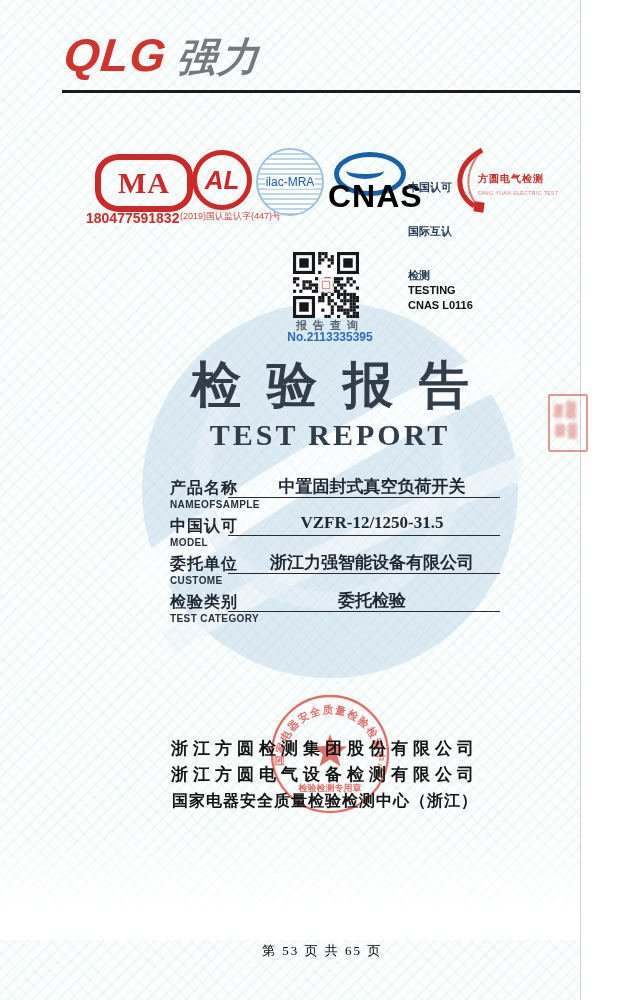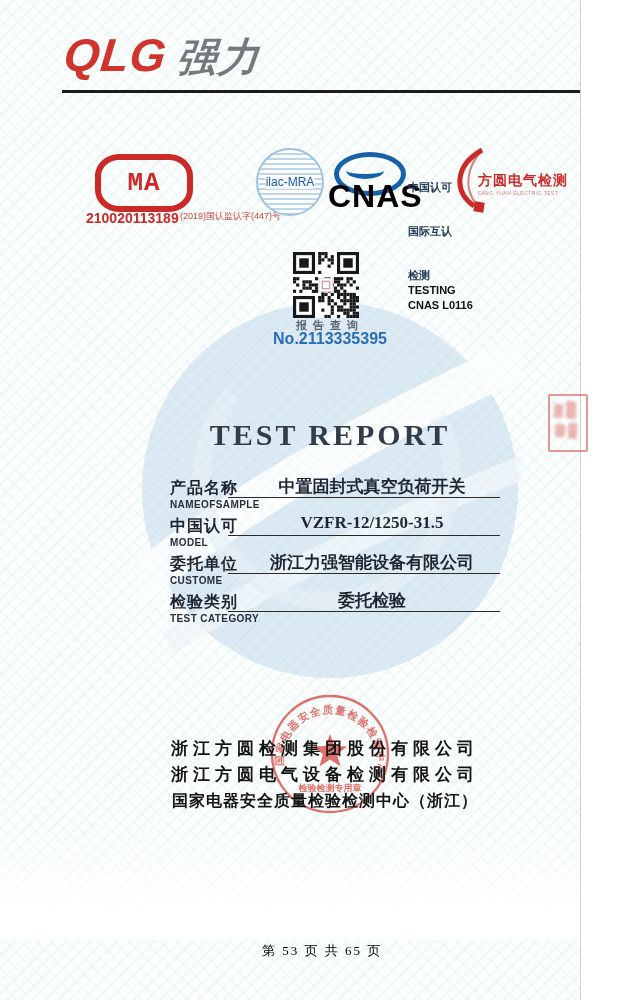--- a/index.html
+++ b/index.html
@@ -19,21 +19,21 @@
   .brand{position:absolute;left:64px;top:28px;display:flex;align-items:baseline;gap:10px;
          font-family:"Liberation Sans", sans-serif;font-style:italic;font-weight:900;
          transform:skewX(-6deg);}
   .brand .qlg{font-size:46px;color:#d0342c;letter-spacing:1px;}
   .brand .cn{font-size:40px;color:#75797e;letter-spacing:2px;}
   .rule{position:absolute;left:62px;top:90px;width:518px;height:3px;background:#1c1c1c;}
   
   .marks{position:absolute;left:0;top:148px;width:580px;height:85px;}
   .cma{position:absolute;left:95px;top:6px;width:86px;height:46px;border:6px solid #cc2a28;
        border-radius:24px/22px;display:flex;align-items:center;justify-content:center;}
-  .cma span{font-family:Liberation Mono, monospace;font-weight:900;font-size:26px;color:#cc2a28;letter-spacing:1px;}
+  .cma span{font-family:Liberation Serif, serif;font-weight:900;font-size:30px;color:#cc2a28;letter-spacing:1px;}
   .cma-num{position:absolute;left:86px;top:62px;width:120px;font-family:"Liberation Sans", sans-serif;
        font-weight:900;font-size:14px;color:#cc2a28;}
   .al{position:absolute;left:192px;top:2px;width:50px;height:50px;border:5px solid #cc2a28;border-radius:50%;
       display:flex;align-items:center;justify-content:center;}
   .al span{font-family:"Liberation Sans", sans-serif;font-weight:900;font-style:italic;font-size:26px;color:#cc2a28;}
   .al-num{position:absolute;left:180px;top:62px;width:125px;font-size:9px;color:#cc4440;
       font-family:"Liberation Sans", sans-serif;}
   .ilac{position:absolute;left:256px;top:0px;width:64px;height:64px;border-radius:50%;
         background:repeating-linear-gradient(180deg,#ffffff 0 3px,#bcd6ec 3px 5px);
         border:2px solid #9fc2e0;display:flex;align-items:center;justify-content:center;}
@@ -41,29 +41,29 @@
         background:rgba(255,255,255,.75);padding:0 1px;border-radius:2px;}
   .cnaslogo{position:absolute;left:328px;top:4px;width:76px;height:56px;}
   .cnaslogo .ell{position:absolute;left:6px;top:0;width:62px;height:34px;border:5px solid #1662a8;border-radius:50%;}
   .cnaslogo .swoosh{position:absolute;left:18px;top:10px;width:38px;height:12px;border-bottom:5px solid #1662a8;border-radius:50%;}
   .cnaslogo .word{position:absolute;left:0px;top:26px;font-family:"Liberation Sans", sans-serif;
         font-weight:900;font-size:32px;color:#000000;letter-spacing:1px;background:transparent;}
   .cnastext{position:absolute;left:408px;top:2px;width:80px;font-family:"Liberation Sans", sans-serif;}
   .cnastext .cnl{font-size:11px;color:#223b55;font-weight:700;line-height:13px;margin-top:31px;}
   .cnastext .en{font-size:11px;color:#111;font-weight:900;line-height:13px;margin-top:2px;}
   .fy{position:absolute;left:452px;top:0px;width:125px;height:70px;}
-  .fy .label{position:absolute;left:26px;top:24px;font-size:14px;font-weight:900;color:#cc2a28;letter-spacing:1px;}
+  .fy .label{position:absolute;left:26px;top:24px;font-size:10px;font-weight:900;color:#cc2a28;letter-spacing:1px;}
   .fy .sub{position:absolute;left:26px;top:42px;font-size:5px;color:#d97f7a;letter-spacing:.5px;
         font-family:"Liberation Sans", sans-serif;white-space:nowrap;}
   
   .qrwrap{position:absolute;left:290px;top:252px;width:72px;height:66px;}
   .qrwrap svg{width:72px;height:66px;}
   .qr-cap{position:absolute;left:255px;top:318px;width:150px;text-align:center;font-size:11px;
         color:#5c6670;letter-spacing:6px;font-weight:700;}
-  .qr-num{position:absolute;left:255px;top:330px;width:150px;text-align:center;font-size:16px;
+  .qr-num{position:absolute;left:255px;top:330px;width:150px;text-align:center;font-size:12px;
         color:#2b6cb8;font-family:"Liberation Sans", sans-serif;font-weight:700;}
   
   .wm{position:absolute;left:138px;top:298px;width:384px;height:384px;opacity:.55;pointer-events:none;}
   
   .title-cn{position:absolute;left:60px;top:352px;width:540px;text-align:center;
         font-size:50px;font-weight:700;color:#333d49;letter-spacing:26px;text-indent:26px;}
   .title-en{position:absolute;left:60px;top:418px;width:540px;text-align:center;
         font-size:30px;font-weight:900;color:#333d49;letter-spacing:3px;}
   
   .frow{position:absolute;left:0;width:580px;height:36px;}
@@ -106,21 +106,24 @@
   <div class="brand">
     <span class="qlg">QLG</span>
     <span class="cn">强力</span>
   </div>
   <div class="rule"></div>
 
   <div class="marks">
     <div class="cma">
       <span>MA</span>
     </div>
-    <div class="cma-num">210020113189</div>
+    <div class="cma-num">180477591832</div>
+    <div class="al">
+      <span>AL</span>
+    </div>
     <div class="al-num">(2019)国认监认字(447)号</div>
     <div class="ilac">
       <span>ilac-MRA</span>
     </div>
     <div class="cnaslogo">
       <div class="ell"></div>
       <div class="swoosh"></div>
       <div class="word">CNAS</div>
     </div>
     <div class="cnastext">
@@ -270,20 +273,21 @@
         <rect x="48" y="6" width="9" height="9" fill="#16181c"></rect>
         <rect x="0" y="42" width="21" height="21" fill="#16181c"></rect>
         <rect x="3" y="45" width="15" height="15" fill="#ffffff"></rect>
         <rect x="6" y="48" width="9" height="9" fill="#16181c"></rect>
         <rect x="25" y="25" width="13" height="13" fill="#ffffff" stroke="#dddddd"></rect>
         <rect x="28" y="28" width="7" height="7" fill="none" stroke="#d9938f" stroke-width="1.2"></rect>
       </svg></div>
   <div class="qr-cap">报告查询</div>
   <div class="qr-num">No.2113335395</div>
 
+  <div class="title-cn">检验报告</div>
   <div class="title-en">TEST REPORT</div>
 
   <div class="frow" style="top:478px">
     <span class="lab">产品名称</span>
     <span class="sub">NAMEOFSAMPLE</span>
     <span class="line"></span>
     <span class="val">中置固封式真空负荷开关</span>
   </div>
   <div class="frow" style="top:516px">
     <span class="lab">中国认可</span>

